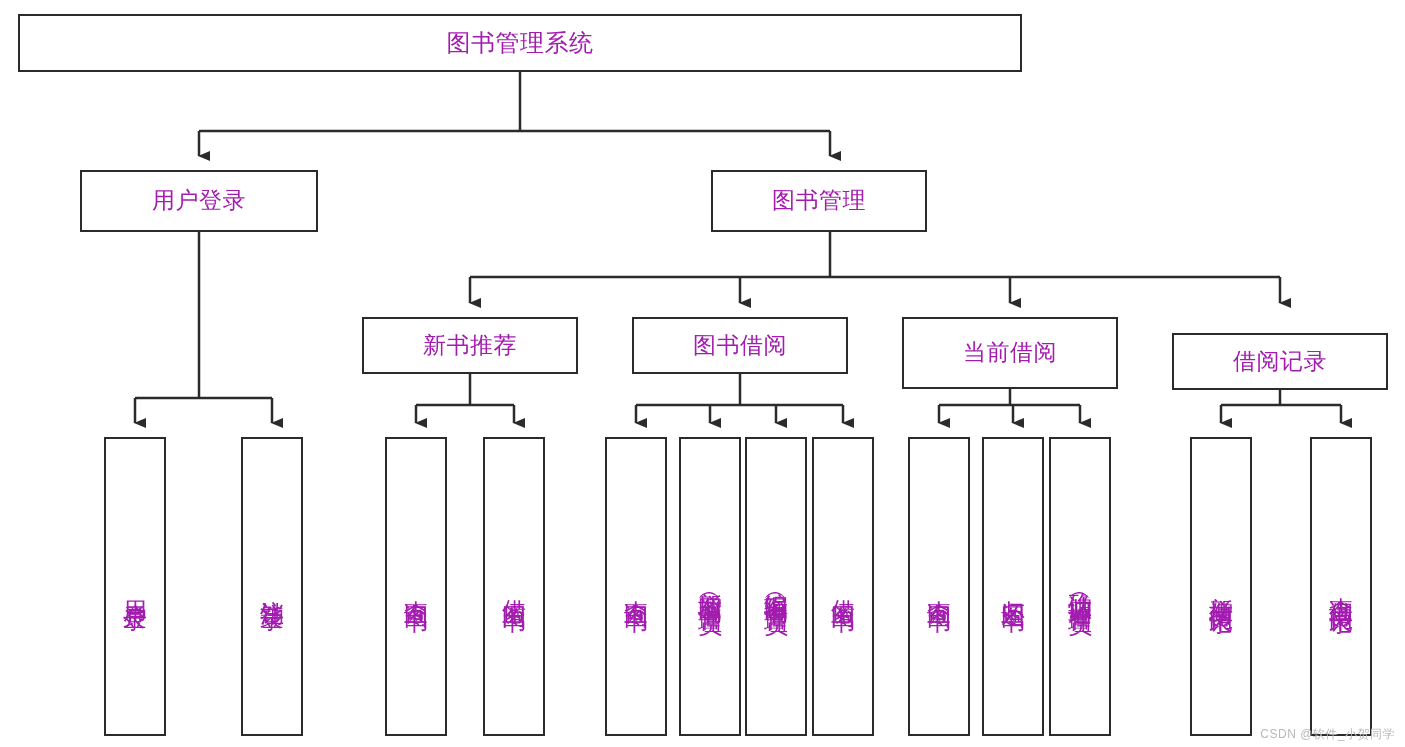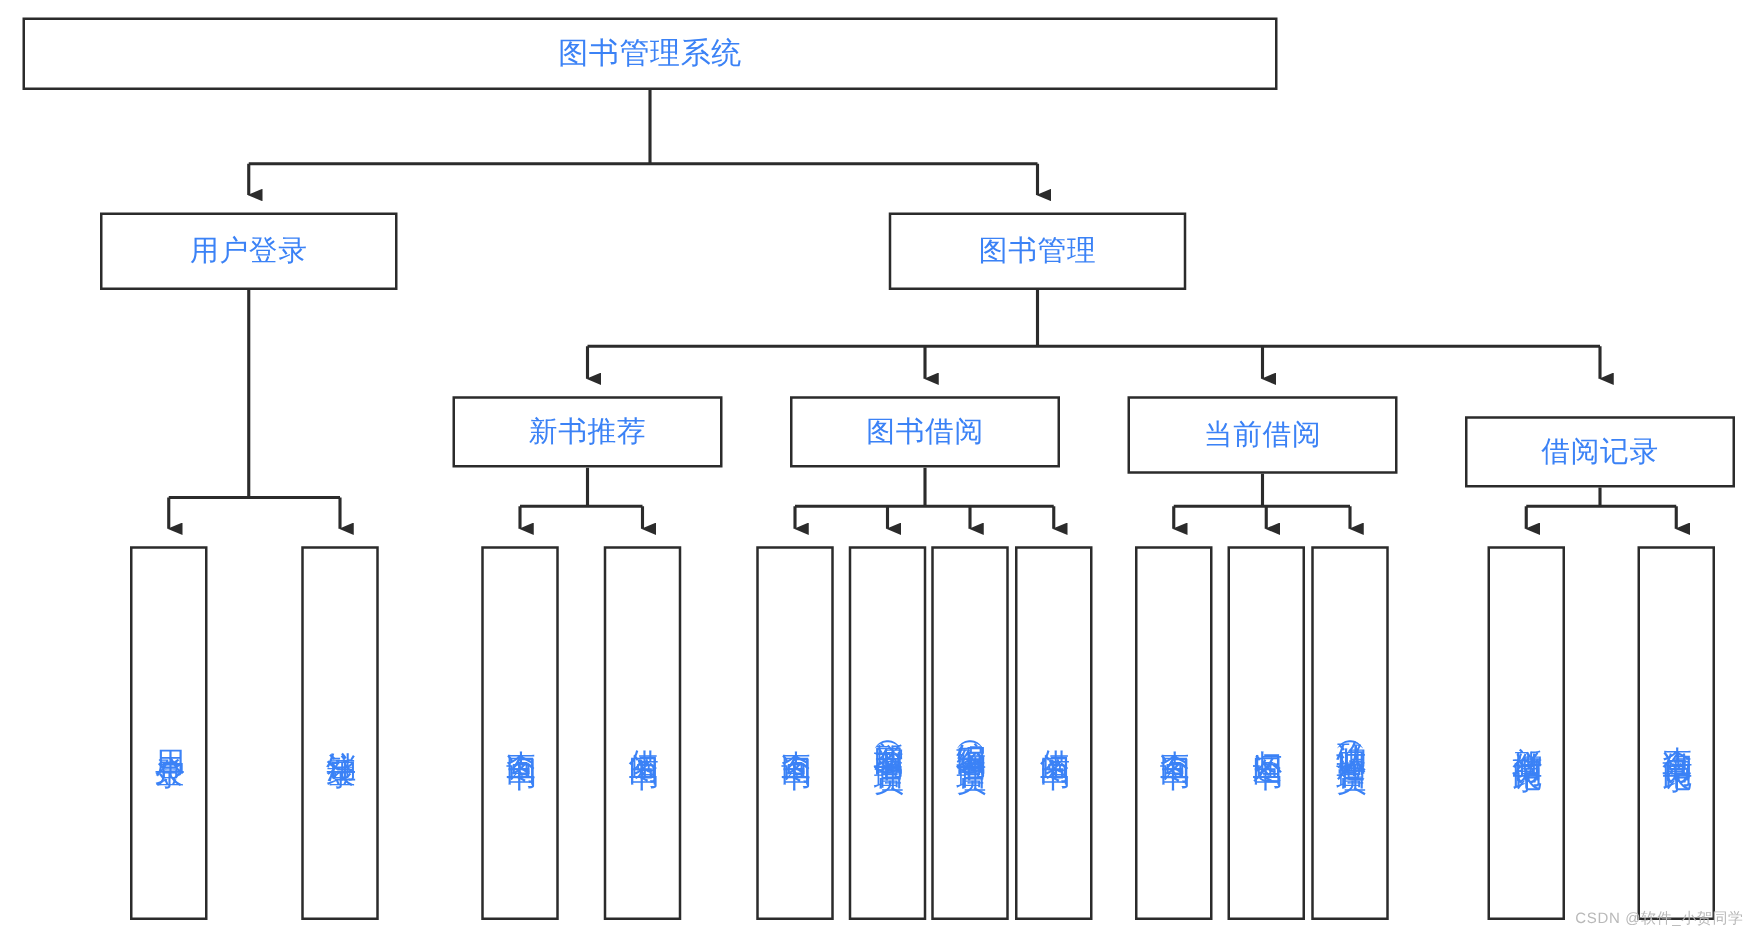--- a/index.html
+++ b/index.html
@@ -26,21 +26,21 @@
     pointer-events: none;
   }
   .node {
     position: absolute;
     box-sizing: border-box;
     border: 2.5px solid #2b2b2b;
     background: #ffffff;
     display: flex;
     align-items: center;
     justify-content: center;
-    color: #3b82f6;
+    color: #a21caf;
   }
   .node .label {
     display: block;
     text-align: center;
     line-height: 1.18;
     letter-spacing: 0.5px;
   }
   
   .node.h .label {
     font-size: 23px;
@@ -129,31 +129,31 @@
     </g>
   </svg>
 
   <div class="node h root" style="left: 18px; top: 14px; width: 1004px; height: 58px;">
     <span class="label">图书管理系统</span>
   </div>
 
   <div class="node h" style="left: 80px; top: 170px; width: 238px; height: 62px;">
     <span class="label">用户登录</span>
   </div>
-  <div class="node h" style="left: 711px; top: 170px; width: 238px; height: 62px;">
+  <div class="node h" style="left: 711px; top: 170px; width: 216px; height: 62px;">
     <span class="label">图书管理</span>
   </div>
 
   <div class="node h" style="left: 632px; top: 317px; width: 216px; height: 57px;">
     <span class="label">图书借阅</span>
   </div>
   <div class="node h" style="left: 362px; top: 317px; width: 216px; height: 57px;">
     <span class="label">新书推荐</span>
   </div>
-  <div class="node h" style="left: 902px; top: 317px; width: 216px; height: 62px;">
+  <div class="node h" style="left: 902px; top: 317px; width: 216px; height: 72px;">
     <span class="label">当前借阅</span>
   </div>
   <div class="node h" style="left: 1172px; top: 317px; width: 216px; height: 57px; margin-top: 16px;">
     <span class="label">借阅记录</span>
   </div>
 
   <div class="node v" style="left: 104px; top: 437px; width: 62px; height: 299px;">
     <span class="label">用户登录</span>
   </div>
   <div class="node v" style="left: 241px; top: 437px; width: 62px; height: 299px;">

